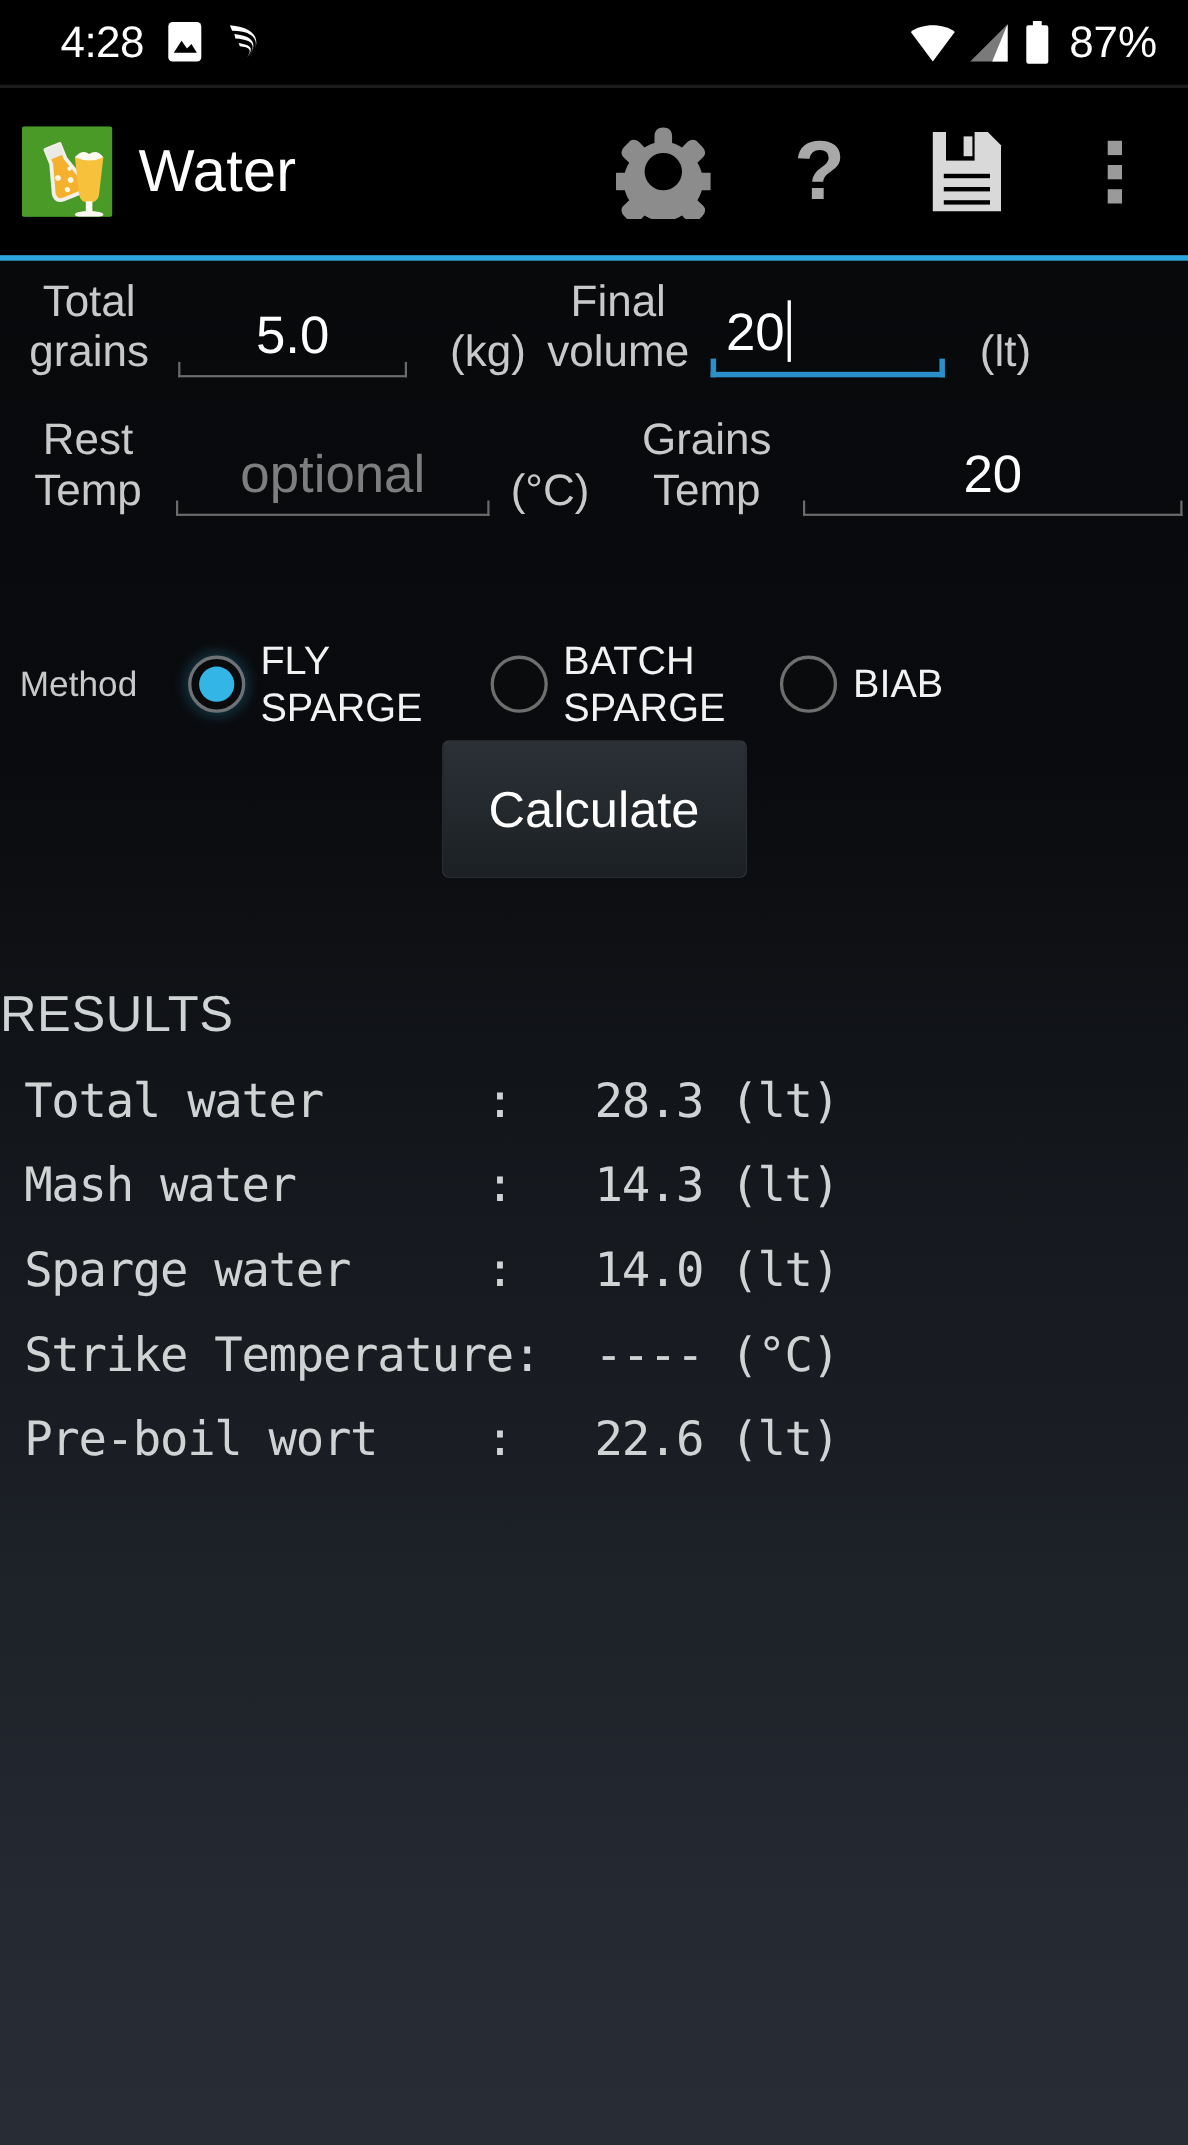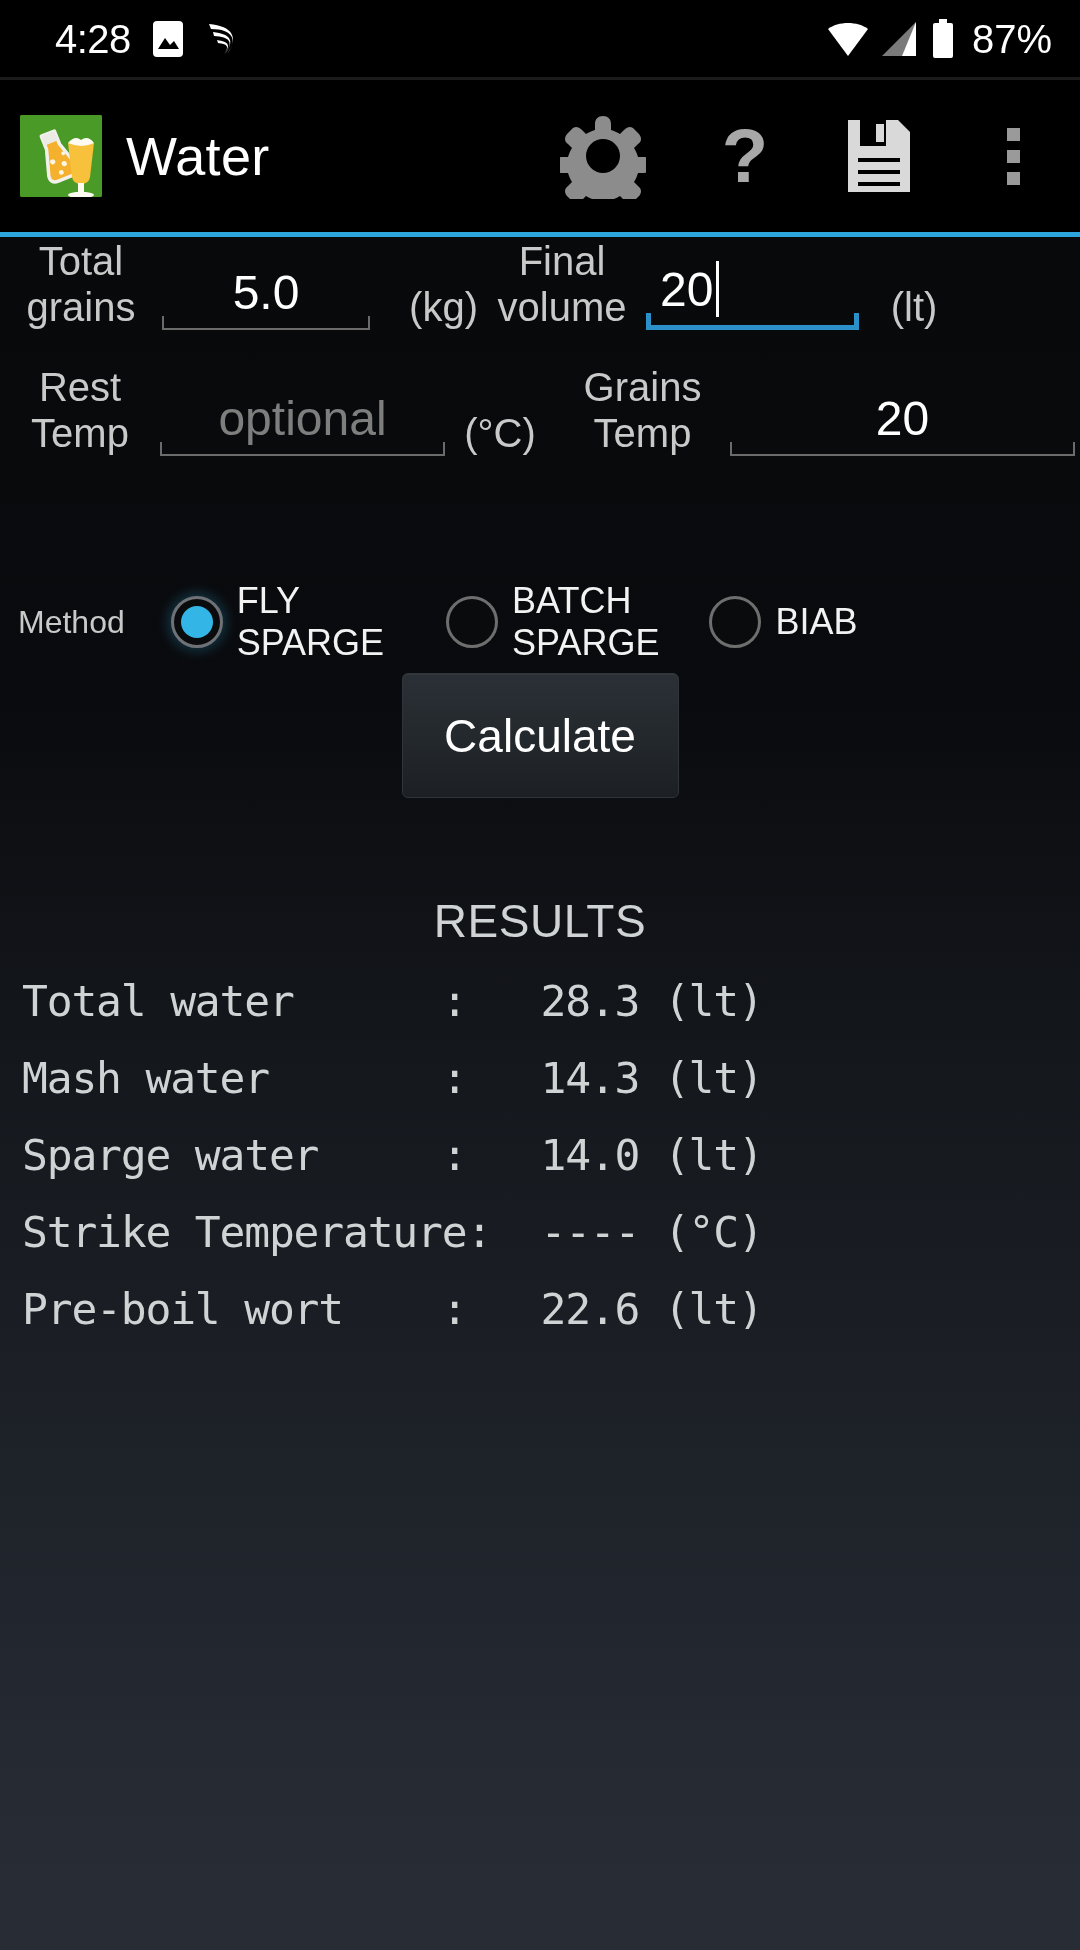--- a/index.html
+++ b/index.html
@@ -38,21 +38,20 @@
     width: 1080px;
     height: 77px;
     background: #000000;
     display: flex;
     align-items: center;
     box-sizing: border-box;
     padding: 0 28px 0 55px;
   }
   .status-left {
     display: flex;
-    align-items: center;
     gap: 20px;
   }
   .status-time {
     color: #ffffff;
     font-size: 40px;
     font-weight: 500;
     letter-spacing: -0.5px;
     line-height: 1;
   }
   .status-right {
@@ -143,21 +142,21 @@
     position: absolute;
     top: 232px; left: 0;
     width: 1080px;
     height: 5px;
     background: #2da5dd;
   }
 
   
   .form-area {
     position: absolute;
-    top: 220px; left: 0;
+    top: 233px; left: 0;
     width: 967px;
   }
   .field-row {
     display: flex;
     align-items: flex-end;
     width: 1080px;
     box-sizing: border-box;
   }
   .row1 { height: 128px; padding: 0 0 4px 0; }
   .row2 { height: 126px; padding: 0 0 4px 0; }
@@ -296,21 +295,21 @@
     font-size: 46px;
     cursor: pointer;
     box-shadow: 0 1px 0 rgba(255,255,255,0.04) inset;
   }
 
   
   .results-head {
     position: absolute;
     top: 894px; left: 0;
     width: 1080px;
-    text-align: center;
+    text-align: left;
     color: #cfd3d4;
     font-size: 46px;
     letter-spacing: 0.5px;
   }
   .mono-block {
     position: absolute;
     left: 22px;
     color: #cfd3d4;
     font-family: "DejaVu Sans Mono", "Liberation Mono", monospace;
     font-size: 43px;

